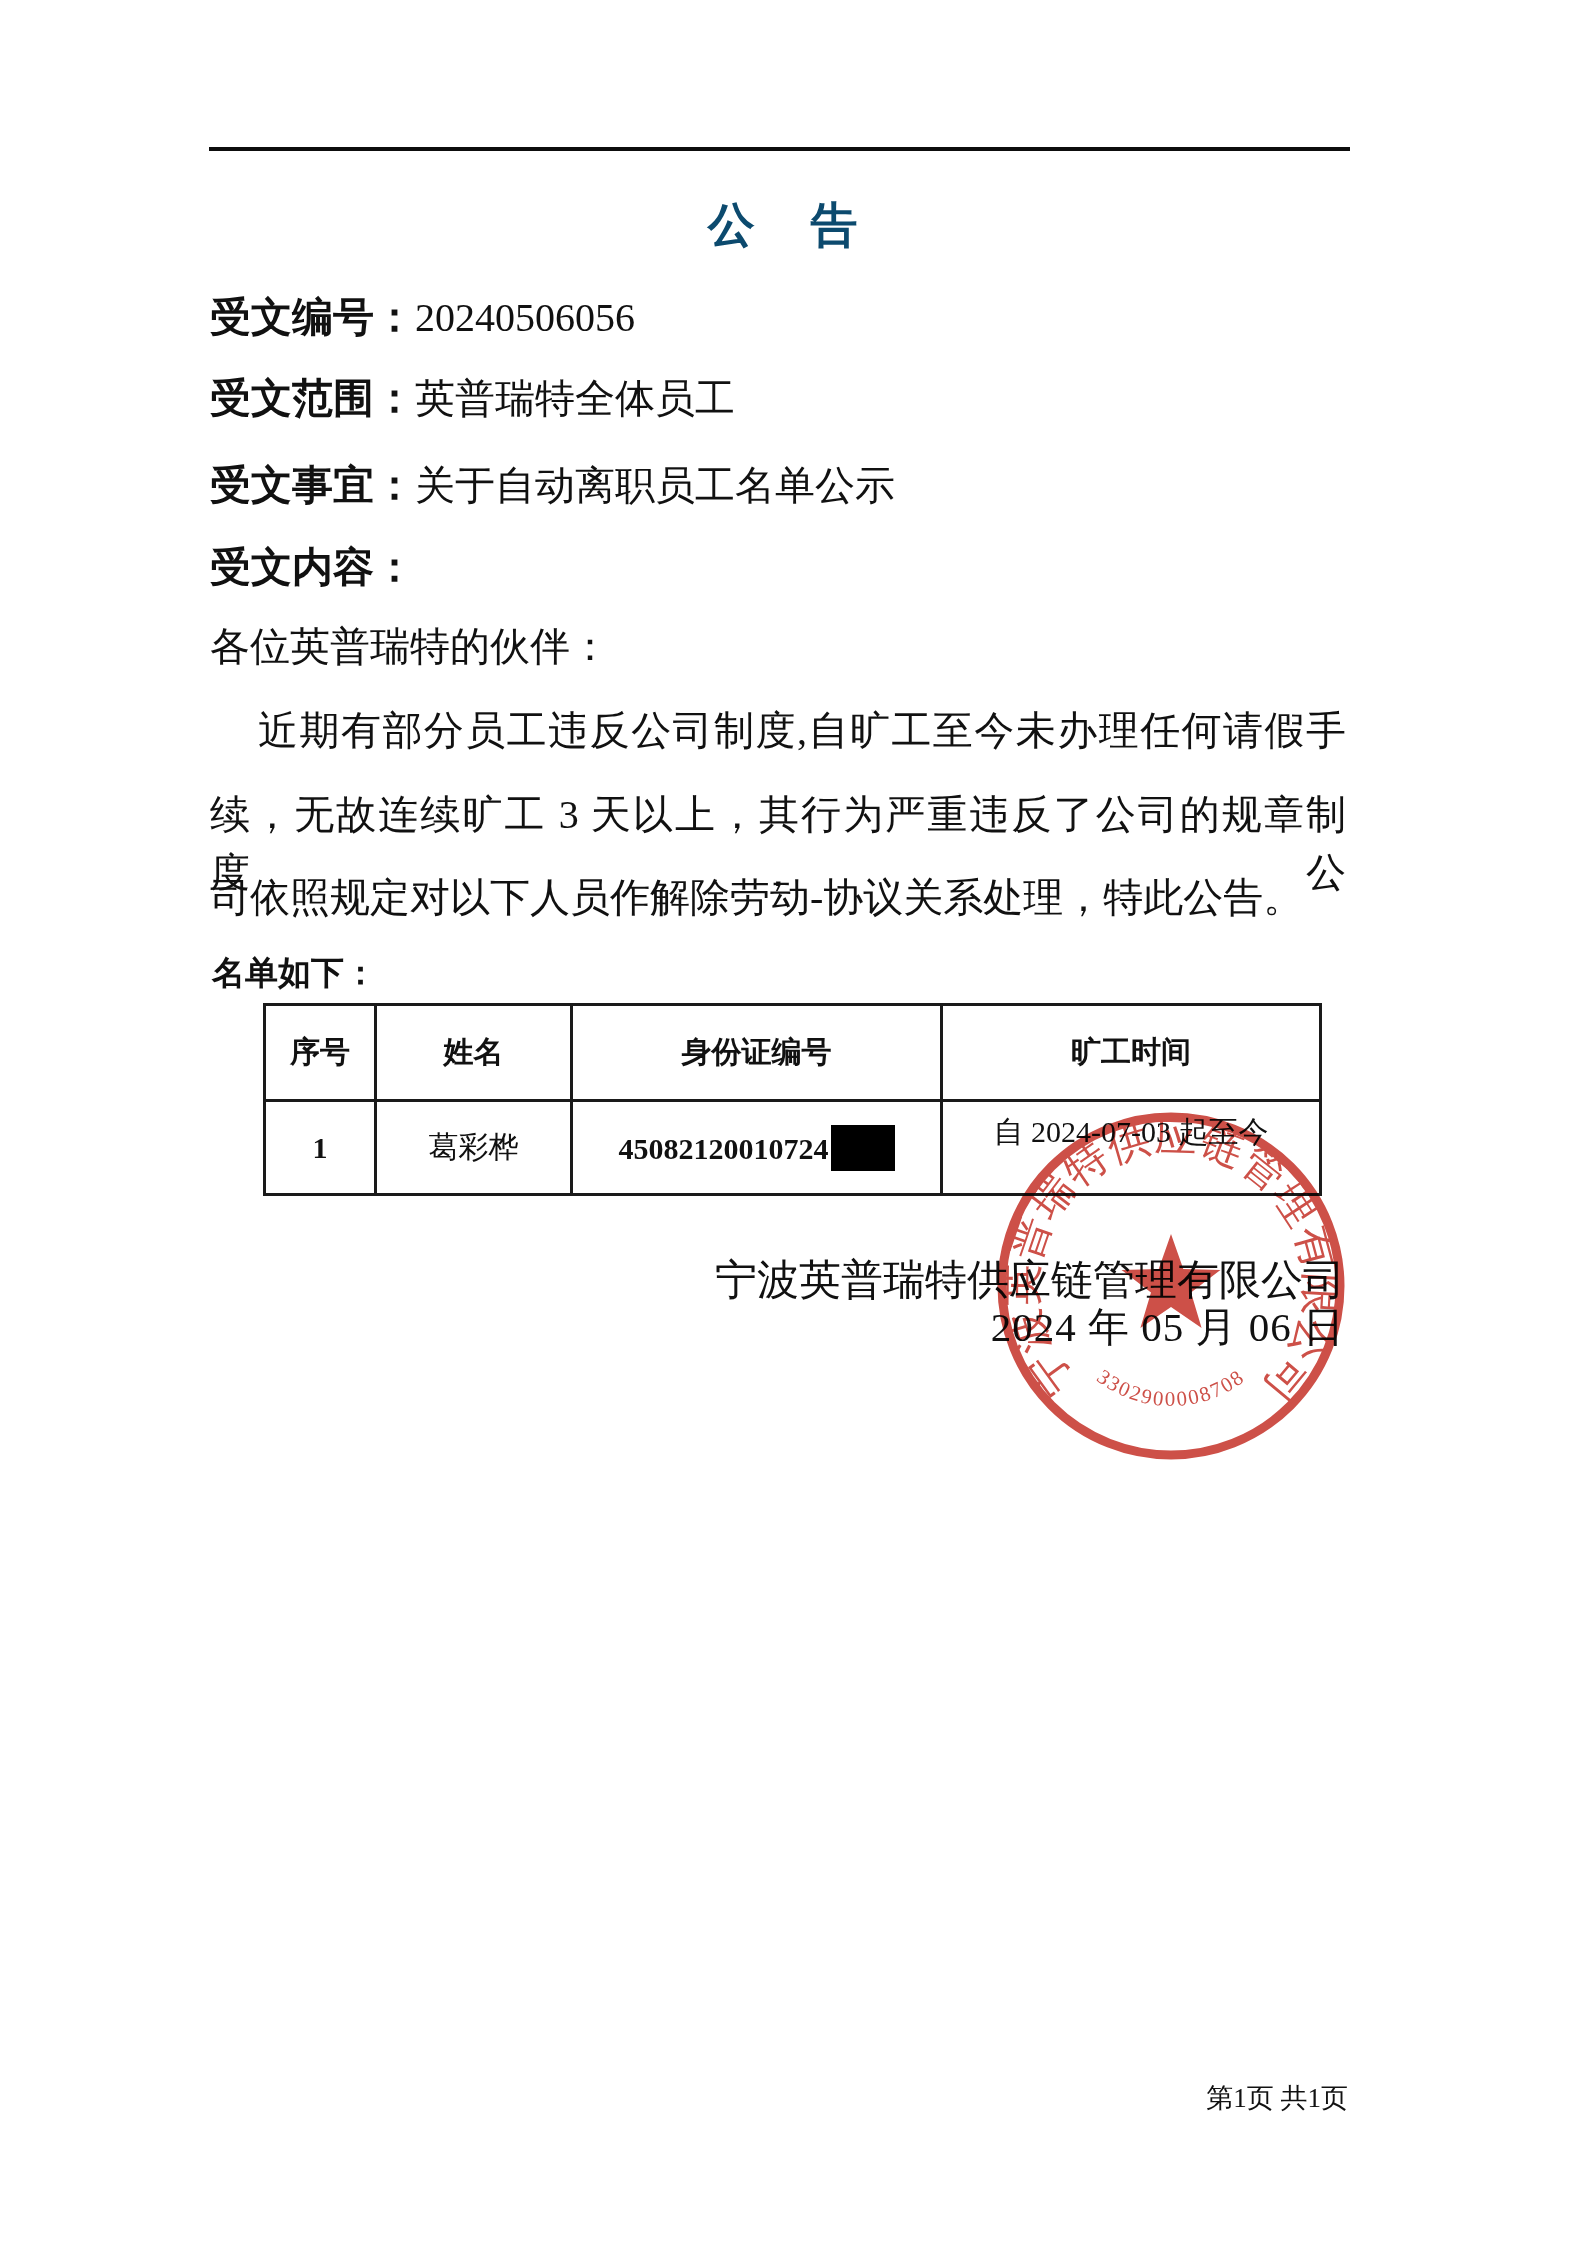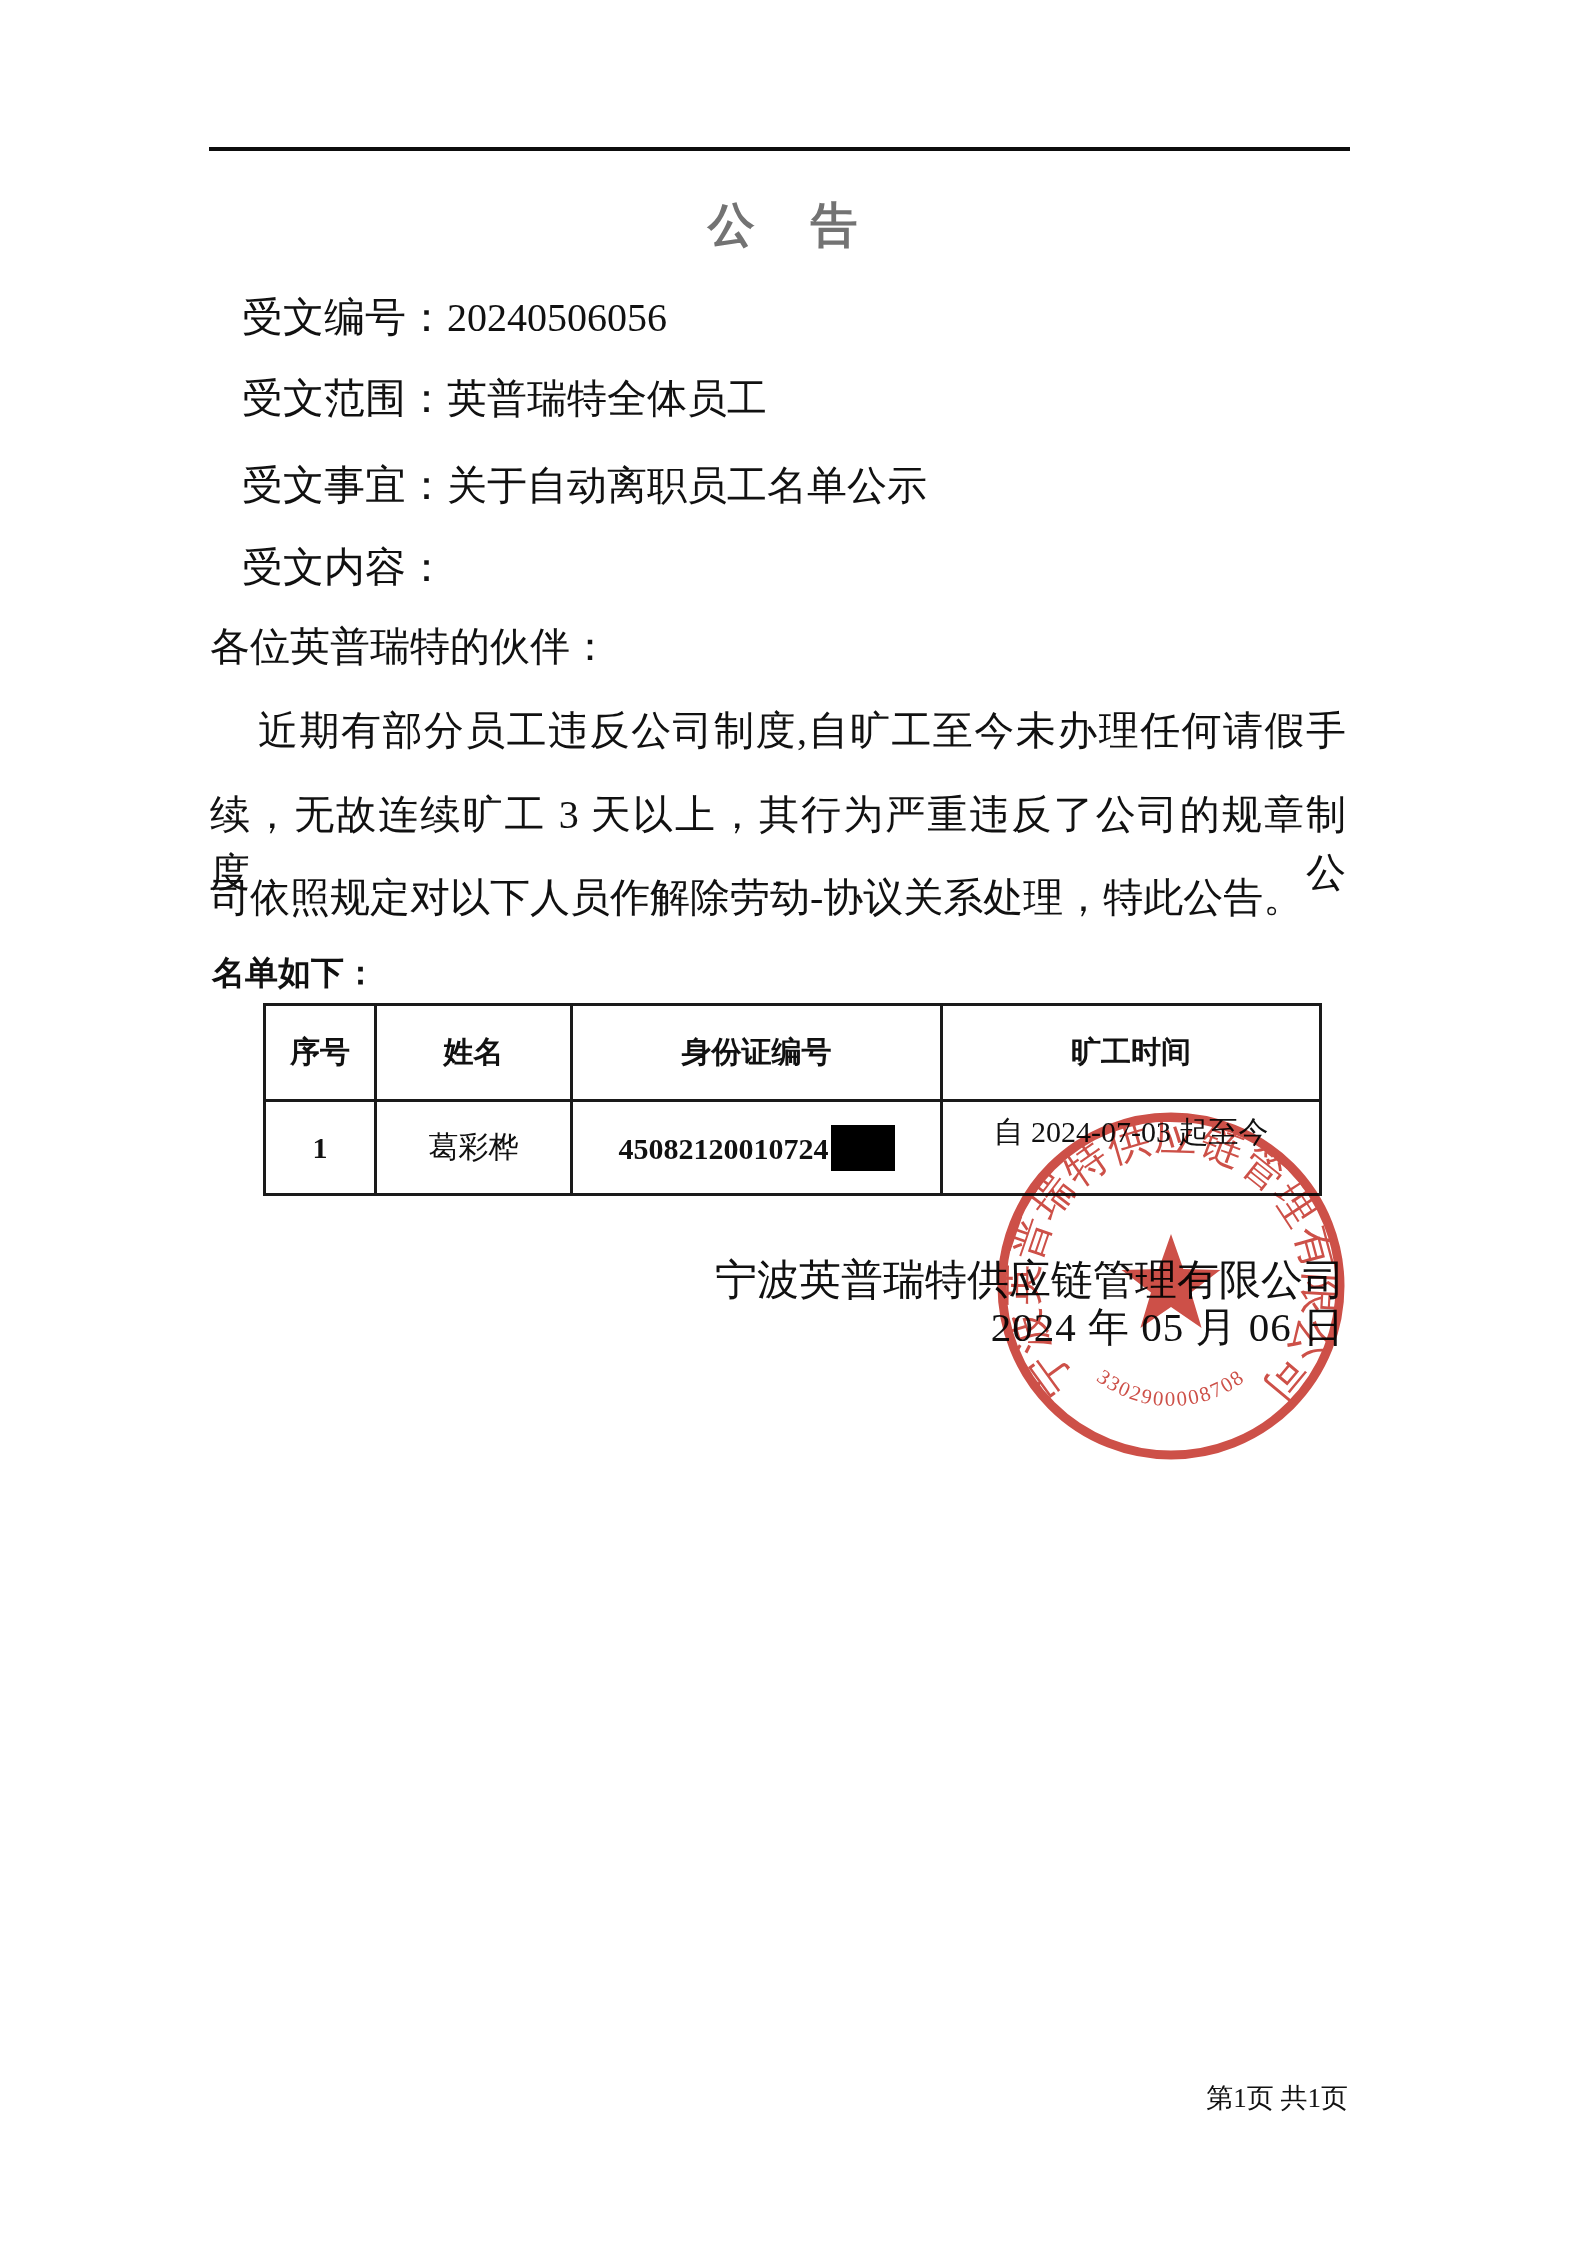--- a/index.html
+++ b/index.html
@@ -4,24 +4,24 @@
 <style>
   html,body { margin:0; padding:0; background:#ffffff; }
   .page {
     position:relative; width:1587px; height:2245px; background:#ffffff;
     font-family:"Liberation Serif","DejaVu Serif",serif; color:#111;
     overflow:hidden;
   }
   .top-rule { position:absolute; left:209px; top:147px; width:1141px; height:4px; background:#0d0d0d; }
   .doc-title {
     position:absolute; left:0; right:0; top:194px; text-align:center;
-    font-size:47px; font-weight:bold; letter-spacing:22px; color:#737373;
+    font-size:47px; font-weight:bold; letter-spacing:22px; color:#0c4a6e;
   }
   .field-line { position:absolute; left:210px; line-height:58px; white-space:nowrap; }
-  .field-label { font-weight:normal; font-size:41px;margin-left:32px; }
+  .field-label { font-weight:bold; font-size:41px; }
   .field-value { font-size:40px; }
   .f0 { top:288px; } .f1 { top:369px; } .f2 { top:456px; } .f3 { top:538px; }
   .salutation { position:absolute; left:210px; top:618px; font-size:40px; line-height:58px; }
   .body-line {
     position:absolute; left:210px; width:1136px; font-size:40px; line-height:58px;
     text-align:justify; text-align-last:justify;
   }
   .b0 { top:702px; text-indent:48px; } .b1 { top:786px; } .b2 { top:869px; text-align:left; text-align-last:left; }
   .list-label { position:absolute; left:212px; top:951px; font-size:33px; font-weight:bold;font-family:Liberation Serif, serif; }
   .roster { position:absolute; left:263px; top:1003px; border-collapse:collapse; table-layout:fixed; }

